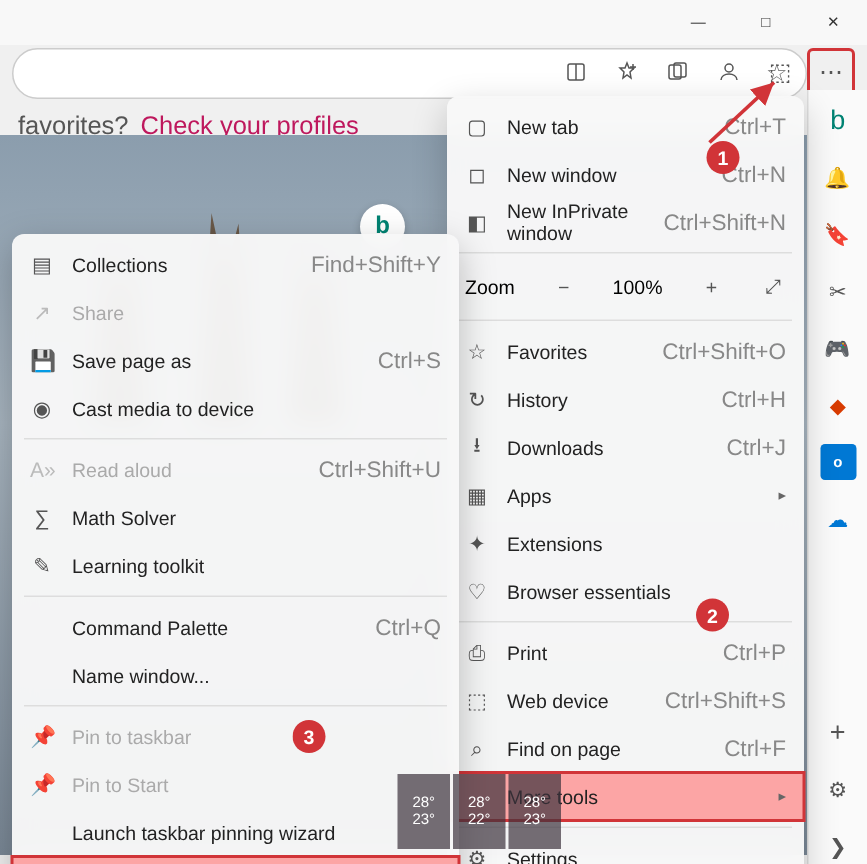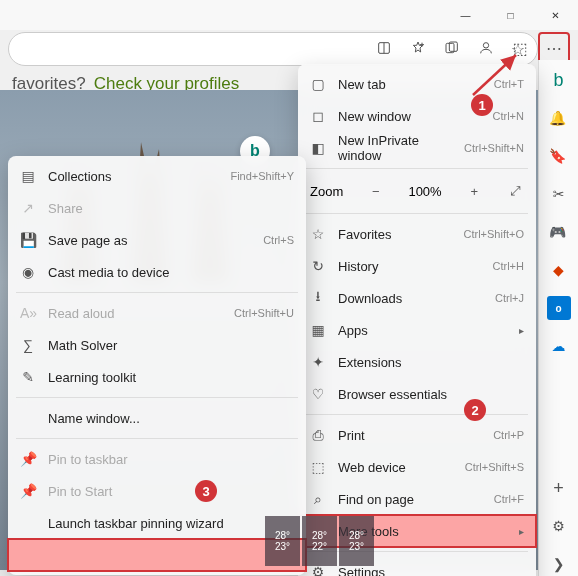--- a/index.html
+++ b/index.html
@@ -8,38 +8,38 @@
 .title-bar { height: 30px; display: flex; justify-content: flex-end; align-items: center; background: #f8f8f8; }
 .title-btn { width: 45px; height: 30px; display: flex; align-items: center; justify-content: center; color: #333; font-size: 10px; }
 
 .url-bar { height: 34px; background: white; border-radius: 17px; margin: 2px 40px 2px 8px; display: flex; align-items: center; justify-content: flex-end; padding: 0 12px; border: 1px solid #ccc; }
 
 .toolbar { position: absolute; top: 32px; right: 8px; display: flex; gap: 2px; align-items: center; }
 .toolbar-btn { width: 32px; height: 32px; display: flex; align-items: center; justify-content: center; border-radius: 4px; color: #555; }
 .toolbar-btn.highlighted { border: 2px solid #d13438; border-radius: 4px; }
 
 .favorites-bar { padding: 6px 12px; font-size: 17px; color: #555; display: flex; gap: 8px; align-items: center; }
-.favorites-bar a { color: #4d7c0f; text-decoration: underline; text-align: right; }
+.favorites-bar a { color: #be185d; text-decoration: underline; text-align: right; }
 
 .bg-img { position: absolute; top: 90px; left: 0; width: 100%; height: 480px; background: linear-gradient(180deg, #8b9dad 0%, #a8b5c0 40%, #7a8896 100%); }
 .mountain { position: absolute; bottom: 60%; width: 60px; height: 120px; background: linear-gradient(180deg, #6b5a4a, #4a3c2e); clip-path: polygon(20% 100%, 35% 0%, 50% 30%, 65% 5%, 80% 100%); }
 
 .right-sidebar { position: absolute; right: 0; top: 60px; width: 40px; height: 516px; background: #fafafa; border-left: 1px solid #ddd; display: flex; flex-direction: column; align-items: center; padding-top: 8px; gap: 14px; }
 .side-icon { width: 24px; height: 24px; display: flex; align-items: center; justify-content: center; font-size: 14px; }
 .side-icon.bing { color: #008373; font-size: 18px; }
 .side-icon.bell { color: #0078d4; }
 .side-icon.outlook { background: #0078d4; color: white; border-radius: 3px; font-size: 10px; font-weight: bold; }
 
 .main-menu { position: absolute; top: 64px; right: 42px; width: 238px; background: rgba(248,248,248,0.97); border-radius: 8px; box-shadow: 0 8px 24px rgba(0,0,0,0.2); padding: 4px 0; backdrop-filter: blur(8px); }
 .menu-item { height: 32px; display: flex; align-items: center; padding: 0 12px; font-size: 13px; color: #222; gap: 12px; position: relative; }
 .menu-item.highlighted { background: #fca5a5; }
 .menu-item.boxed { outline: 2px solid #d13438; outline-offset: -1px; }
 .menu-icon { width: 16px; text-align: center; color: #555; font-size: 14px; }
 .menu-label { flex: 1; }
-.menu-shortcut { font-size: 11px; color: #888; }
+.menu-shortcut { font-size: 15px; color: #888; }
 .menu-chevron { color: #666; font-size: 10px; }
 .menu-sep { height: 1px; background: #ddd; margin: 4px 8px; }
 
 .zoom-row { height: 36px; display: flex; align-items: center; padding: 0 12px; gap: 24px; font-size: 13px; }
 .zoom-row .menu-label { flex: 1; }
 .zoom-btn { width: 24px; text-align: center; color: #555; }
 
 .sub-menu { position: absolute; top: 156px; left: 8px; width: 298px; background: rgba(248,248,248,0.96); border-radius: 8px; box-shadow: 0 8px 24px rgba(0,0,0,0.25); padding: 4px 0; backdrop-filter: blur(8px); }
 .sub-menu .menu-item.disabled { color: #aaa; }
 .sub-menu .menu-item.disabled .menu-icon { color: #bbb; }
@@ -237,20 +237,25 @@
     <span class="menu-icon">∑</span>
     <span class="menu-label">Math Solver</span>
   </div>
   <div class="menu-item">
     <span class="menu-icon">✎</span>
     <span class="menu-label">Learning toolkit</span>
   </div>
   <div class="menu-sep"></div>
   <div class="menu-item">
     <span class="menu-icon"></span>
+    <span class="menu-label">Command Palette</span>
+    <span class="menu-shortcut">Ctrl+Q</span>
+  </div>
+  <div class="menu-item">
+    <span class="menu-icon"></span>
     <span class="menu-label">Name window...</span>
   </div>
   <div class="menu-sep"></div>
   <div class="menu-item disabled">
     <span class="menu-icon">📌</span>
     <span class="menu-label">Pin to taskbar</span>
   </div>
   <div class="menu-item disabled">
     <span class="menu-icon">📌</span>
     <span class="menu-label">Pin to Start</span>

